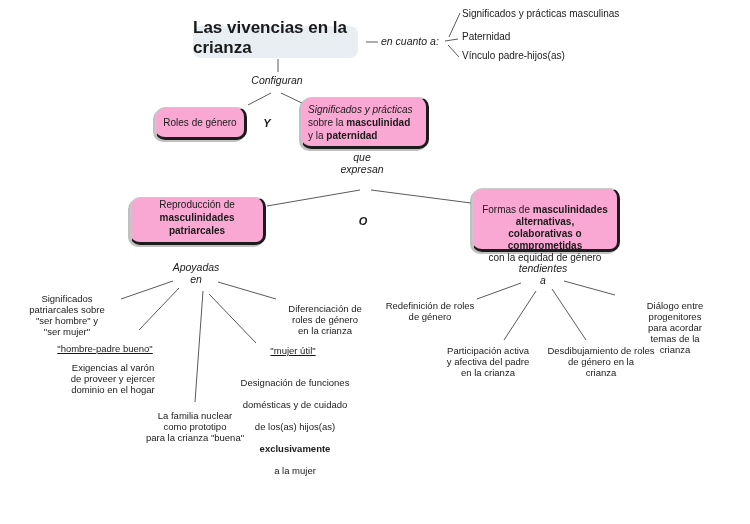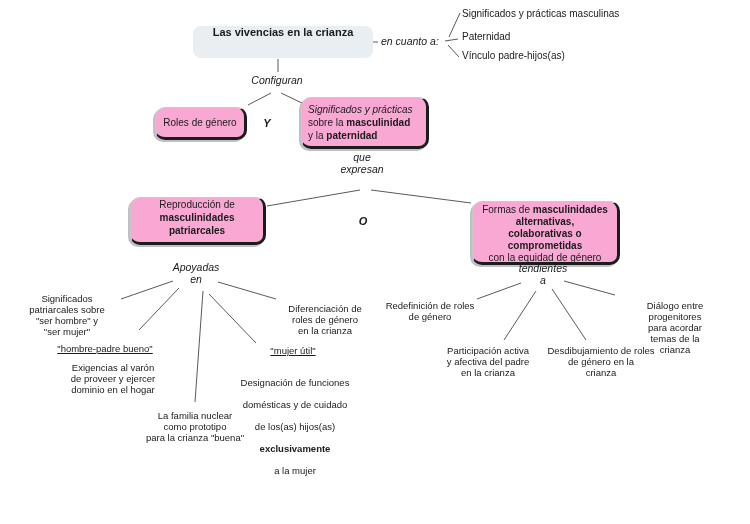--- a/index.html
+++ b/index.html
@@ -13,40 +13,40 @@
   .cx{transform:translateX(-50%);}
   .leaf{
     font-size:9.5px;line-height:11px;text-align:center;white-space:pre-line;
   }
   .link-label{
     font-size:10.5px;font-style:italic;text-align:center;white-space:pre-line;line-height:12px;
   }
   .conj{font-size:11px;font-weight:bold;font-style:italic;}
   .underline{text-decoration:underline;}
   .title-box{
-    left:193px;top:26px;width:180px;height:32px;
+    left:193px;top:26px;width:165px;height:32px;
     background:#e8eef2;border-radius:8px;
-    display:flex;align-items:flex-start;justify-content:center;
-    font-weight:bold;font-size:11px;
+    display:flex;align-items:flex-end;justify-content:center;
+    font-weight:bold;font-size:17px;
   }
   .node-box{
     background:#f9a8d4;
     border-top:1px solid #c9c9c9;border-left:1px solid #c9c9c9;
     border-right:3px solid #1c1c1c;border-bottom:3px solid #1c1c1c;
     border-radius:10px;
     box-shadow:-2px 2px 0 rgba(140,140,140,.55);
     font-size:10px;line-height:13px;
     box-sizing:border-box;
   }
   .node-box .bl{white-space:nowrap;}
   .it{font-style:italic;}
   .box-roles{left:155px;top:107px;width:92px;height:33px;display:flex;align-items:center;justify-content:center;}
   .box-sig{left:301px;top:97px;width:128px;height:52px;padding:5px 6px;text-align:left;line-height:13px;}
   .box-repro{left:130px;top:197px;width:136px;height:48px;padding-top:0;text-align:center;}
-  .box-formas{left:472px;top:201px;width:148px;height:64px;padding-top:2px;text-align:center;line-height:12px;}
+  .box-formas{left:472px;top:188px;width:148px;height:64px;padding-top:15px;text-align:center;line-height:12px;}
   .aspect{font-size:10px;line-height:11px;white-space:nowrap;}
 </style>
 </head>
 <body>
 
 <div class="stage" style="color: rgb(26, 26, 26);">
 
   <svg class="edges" width="750" height="524" viewBox="0 0 750 524">
     <line x1="366" y1="42" x2="378" y2="42" stroke-width="1" stroke="#5a5a5a"></line>
     <line x1="449" y1="37" x2="460" y2="13" stroke-width="1" stroke="#5a5a5a"></line>

